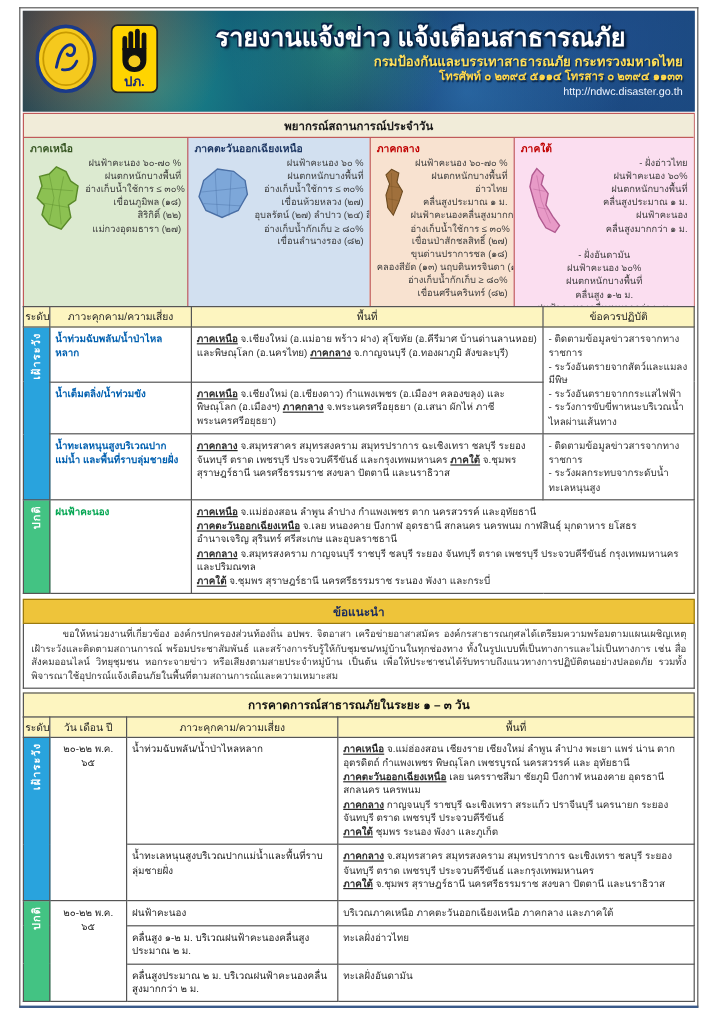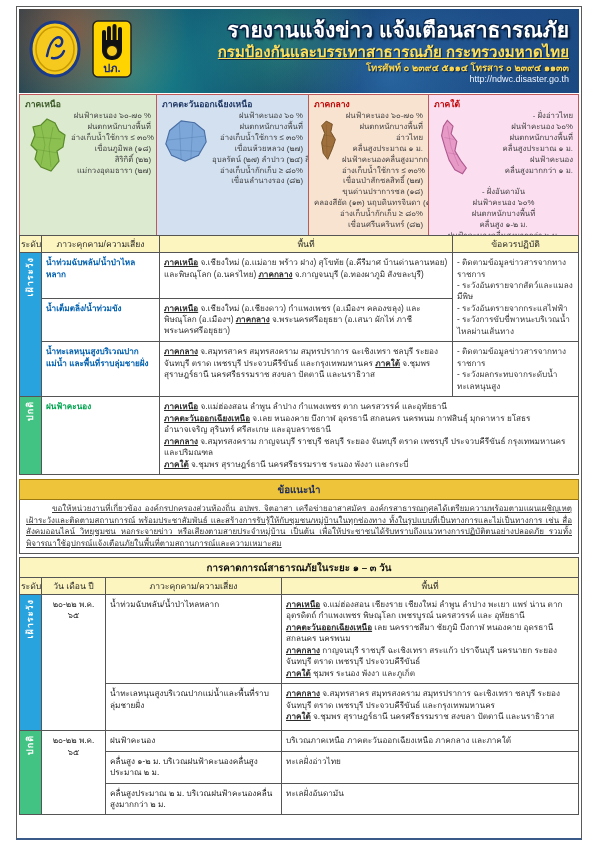--- a/index.html
+++ b/index.html
@@ -11,22 +11,22 @@
     background:
       radial-gradient(circle at 10% 25%, rgba(210,90,40,.55), transparent 22%),
       radial-gradient(circle at 20% 75%, rgba(30,170,160,.75), transparent 38%),
       radial-gradient(circle at 47% 35%, rgba(70,190,130,.45), transparent 30%),
       radial-gradient(circle at 66% 80%, rgba(60,140,210,.5), transparent 35%),
       radial-gradient(circle at 88% 30%, rgba(40,90,160,.6), transparent 45%),
       linear-gradient(100deg,#0a2140,#0e3a66 35%,#0b2f57 60%,#14406f);}
   .banner-logos{display:flex;align-items:center;gap:11px;padding-left:10px;flex:none;}
   .banner-text{flex:1;text-align:right;padding-right:10px;line-height:1.25;}
   .banner-title{font-size:21px;font-weight:bold;color:#fff;
-    text-shadow:1px 1px 0 #082448,-1px 1px 0 #082448,1px -1px 0 #082448,-1px -1px 0 #082448,2px 2px 2px #041428;}
-  .banner-sub{font-size:15px;font-weight:bold;color:#ffe05a;text-shadow:1px 1px 1px #082448;text-decoration:underline;}
+    text-shadow:1px 1px 0 #082448,-1px 1px 0 #082448,1px -1px 0 #082448,-1px -1px 0 #082448,2px 2px 2px #041428;text-align:center;}
+  .banner-sub{font-size:11px;font-weight:bold;color:#ffe05a;text-shadow:1px 1px 1px #082448;}
   .banner-phone{font-size:9.5px;font-weight:bold;color:#ffd84d;text-shadow:1px 1px 1px #082448;padding-left:23px;}
   .banner-url{font-size:9px;color:#eef4ff;}
   .pp-logo-text{fill:#1a2a7a;font-weight:bold;font-size:11px;font-family:"Liberation Sans",sans-serif;}
 
   
   .date-line{flex:none;text-align:right;font-size:10.5px;font-weight:bold;color:#1f3864;padding:2px 4px 1px 0;}
 
   
   .forecast{flex:none;border:1px solid #c05a5a;margin-top:1px;}
   .forecast-title{background:#f1ecd9;border-bottom:1px solid #c05a5a;text-align:center;font-size:9.5px;font-weight:bold;padding:2px 0;color:#1a1a1a;}
@@ -54,21 +54,21 @@
   td.lvl{width:20px;text-align:center;vertical-align:middle;padding:0;}
   .vtext{writing-mode:vertical-rl;transform:rotate(180deg);color:#fff;font-weight:bold;font-size:9px;letter-spacing:1px;white-space:nowrap;display:inline-block;}
   td.threat{color:#0060b0;font-weight:bold;}
   td.threat-green{color:#00a550;font-weight:bold;}
   td.area{color:#2c2c2c;}
   td.act{color:#333;}
   .seg-b{font-weight:bold;text-decoration:underline;}
 
   
   .advice-bar{border:1px solid #9a7a10;background:#eec43a;text-align:center;font-size:9.8px;font-weight:bold;color:#1a2a5e;padding:2px 0;margin-top:4px;}
-  .advice-text{border:1px solid #555;border-top:none;font-size:8px;line-height:1.45;text-align:justify;padding:3px 6px;color:#333;text-indent:26px;min-height:40px;text-decoration:underline;}
+  .advice-text{border:1px solid #555;border-top:none;font-size:8px;line-height:1.45;text-align:justify;padding:3px 6px;color:#333;text-indent:26px;min-height:40px;}
 </style>
 </head>
 <body>
 
 <div class="page">
 
   <div class="banner">
     <div class="banner-logos">
       <span>
         <svg width="52" height="58" viewBox="0 0 52 58">
@@ -95,20 +95,21 @@
     <div class="banner-text">
       <div class="banner-title">รายงานแจ้งข่าว แจ้งเตือนสาธารณภัย</div>
       <div class="banner-sub">กรมป้องกันและบรรเทาสาธารณภัย  กระทรวงมหาดไทย</div>
       <div class="banner-phone">โทรศัพท์ ๐ ๒๓๙๔ ๕๑๑๔  โทรสาร ๐ ๒๓๙๔ ๑๑๓๓</div>
       <div class="banner-url">http://ndwc.disaster.go.th</div>
     </div>
   </div>
 
 
   <div class="forecast">
+    <div class="forecast-title">พยากรณ์สถานการณ์ประจำวัน</div>
     <div class="forecast-cols">
 
       <div class="fcol fcol-north">
         <div class="fcol-name">ภาคเหนือ</div>
         <span class="fcol-map">
           <svg width="44" height="62" viewBox="0 0 44 58">
             <path d="M22 2 L30 6 34 14 40 18 38 30 32 34 34 44 26 54 16 50 10 42 12 34 6 28 10 18 8 10 16 8 Z" fill="#8cc152" stroke="#5a8a2a" stroke-width="1.2"></path>
             <path d="M16 8 L20 28 16 48 M28 10 L24 30 26 50 M10 20 L36 22 M9 32 L33 36" fill="none" stroke="#5a8a2a" stroke-width=".6" opacity=".6"></path>
           </svg>
         </span>

